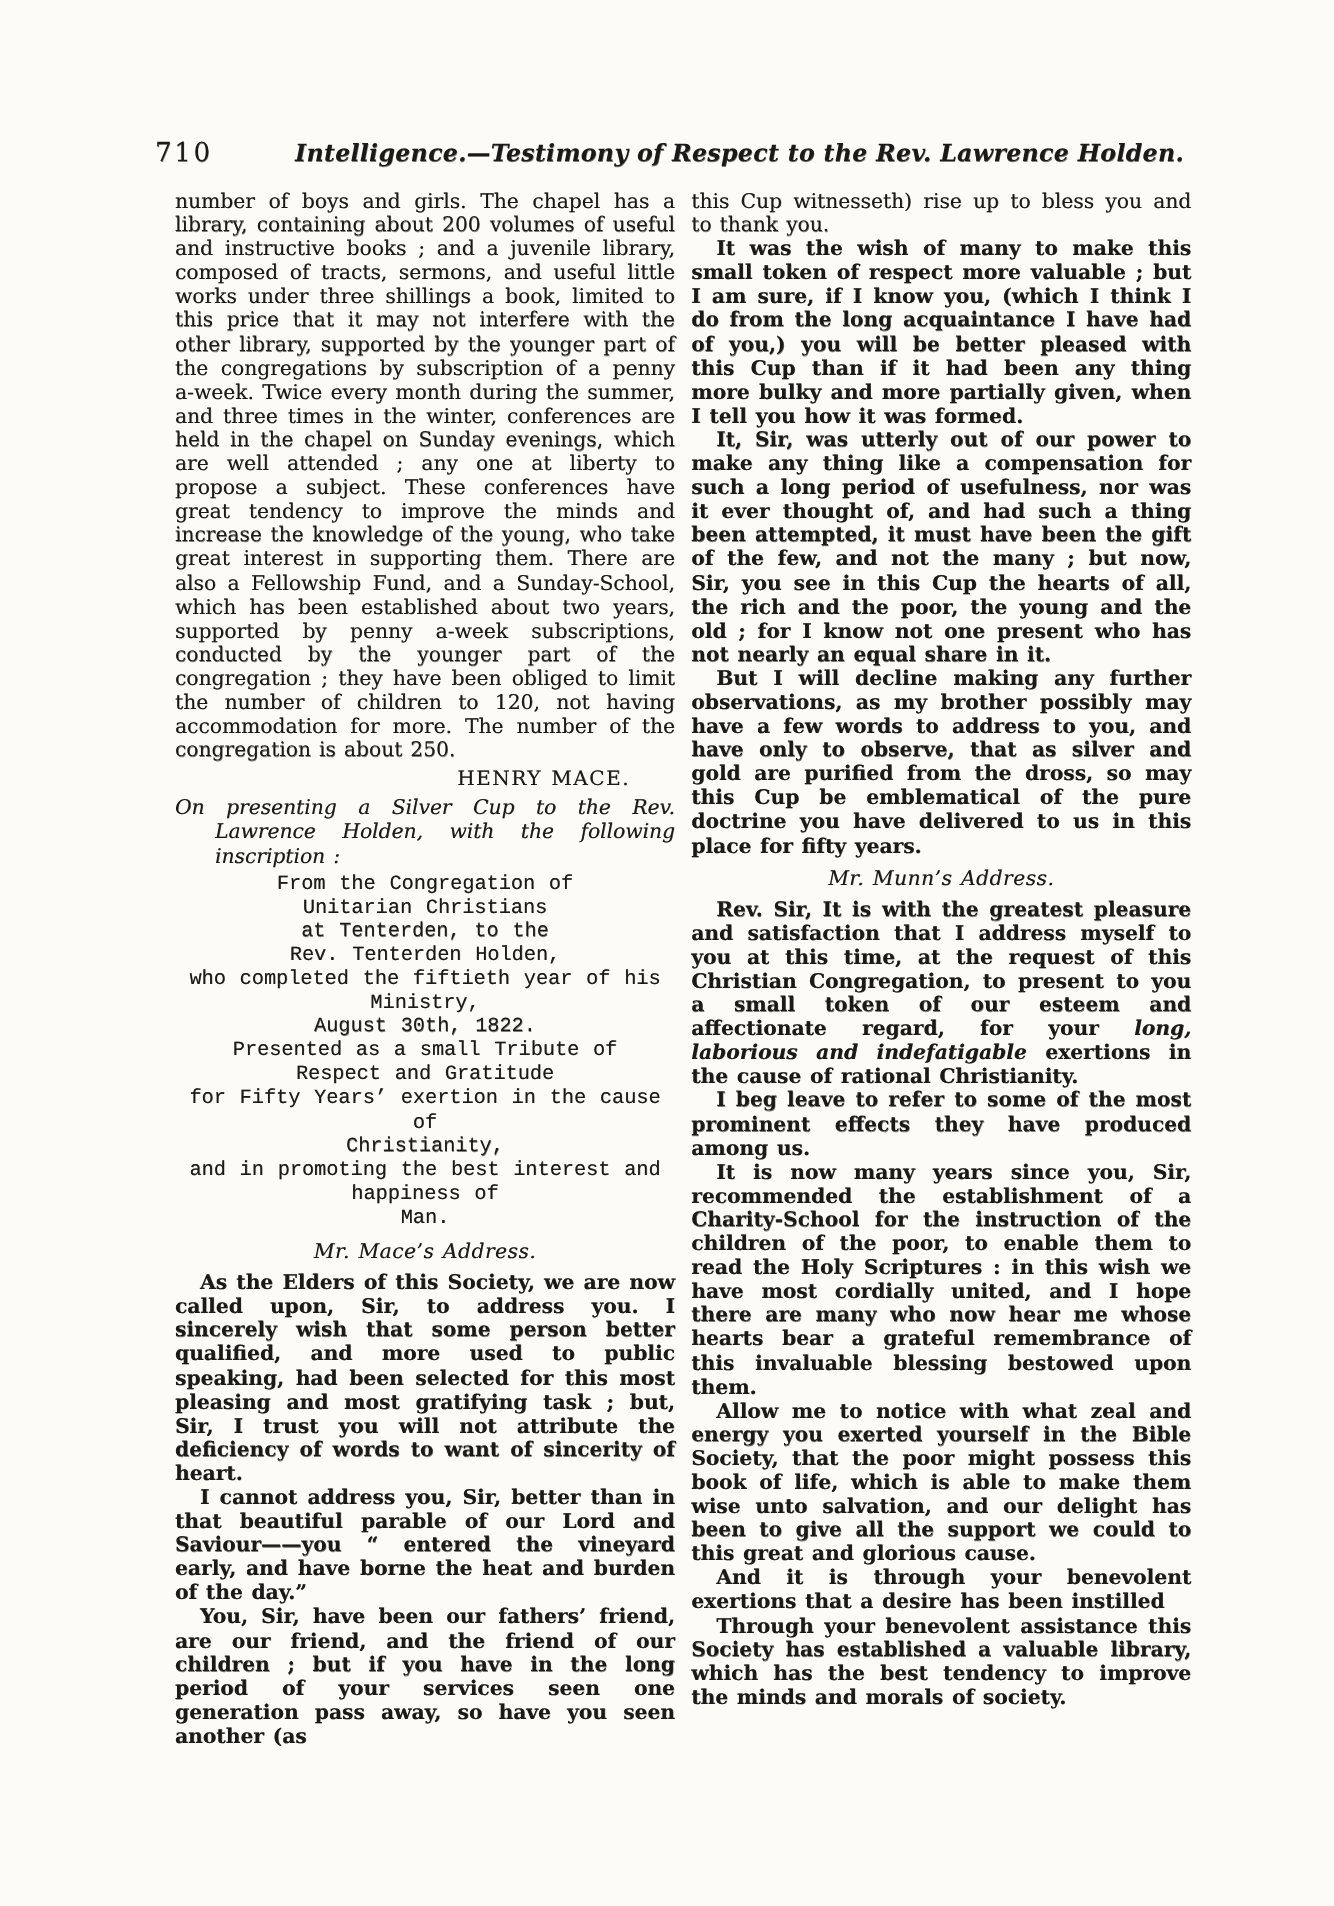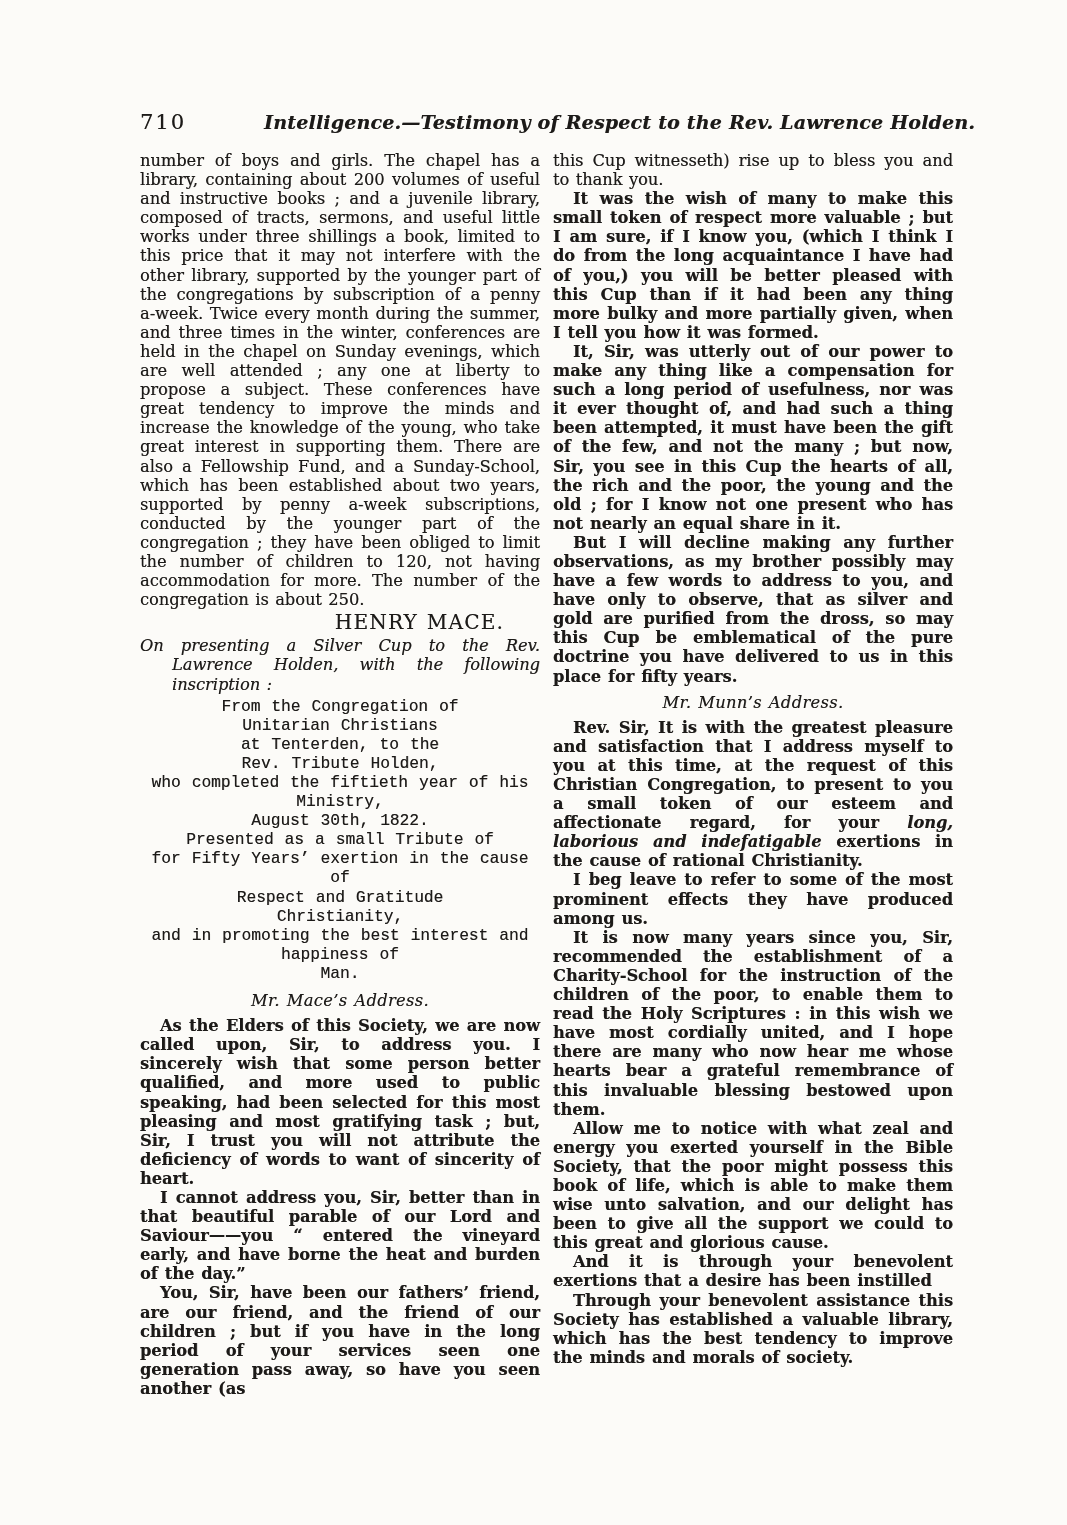--- a/index.html
+++ b/index.html
@@ -17,26 +17,25 @@
     font-family: "DejaVu Serif", "Liberation Serif", serif;
     overflow: hidden;
   }
   
   .page * {
     text-shadow: 0.3px 0.25px 0.25px rgba(25,22,20,0.55);
   }
   .page-header {
     position: absolute;
     top: 110px;
-    left: 140px;
+    left: 124px;
     right: 110px;
     display: flex;
     align-items: baseline;
     white-space: nowrap;
-    gap: 12px;
   }
   .page-number {
     font-size: 21px;
     letter-spacing: 2px;
   }
   .running-title {
     font-style: italic;
     font-weight: bold;
     font-size: 19px;
     margin-left: 66px;
@@ -60,21 +59,21 @@
   }
   .col p { margin: 0; }
   p.indent { text-indent: 20px; font-weight: bold; }
   p.noindent { text-indent: 0; }
   .signature {
     text-align: right;
     padding-right: 36px;
     margin-top: 4px !important;
     margin-bottom: 4px !important;
     letter-spacing: 1.2px;
-    font-size: 20px;
+    font-size: 16px;
   }
   .subheading {
     font-style: italic;
     padding-left: 32px;
     text-indent: -32px;
     margin-top: 2px !important;
     margin-bottom: 4px !important;
   }
   .inscription {
     text-align: center;
@@ -104,27 +103,27 @@
   <div class="columns">
 
     <div class="col">
       <p class="noindent">number of boys and girls. The chapel has a library, containing about 200 volumes of useful and instructive books ; and a juvenile library, composed of tracts, sermons, and useful little works under three shillings a book, limited to this price that it may not interfere with the other library, supported by the younger part of the congregations by subscription of a penny a-week. Twice every month during the summer, and three times in the winter, conferences are held in the chapel on Sunday evenings, which are well attended ; any one at liberty to propose a subject. These conferences have great tendency to improve the minds and increase the knowledge of the young, who take great interest in supporting them. There are also a Fellowship Fund, and a Sunday-School, which has been established about two years, supported by penny a-week subscriptions, conducted by the younger part of the congregation ; they have been obliged to limit the number of children to 120, not having accommodation for more. The number of the congregation is about 250.</p>
       <p class="signature">HENRY MACE.</p>
       <p class="subheading">On presenting a Silver Cup to the Rev. Lawrence Holden, with the following inscription :</p>
       <div class="inscription">
         <div>From the Congregation of</div>
         <div>Unitarian Christians</div>
         <div>at Tenterden, to the</div>
-        <div>Rev. Tribute Holden,</div>
+        <div>Rev. Tenterden Holden,</div>
         <div>who completed the fiftieth year of his</div>
         <div>Ministry,</div>
         <div>August 30th, 1822.</div>
         <div>Presented as a small Tribute of</div>
+        <div>Respect and Gratitude</div>
         <div>for Fifty Years’ exertion in the cause of</div>
-        <div>Respect and Gratitude</div>
         <div>Christianity,</div>
         <div>and in promoting the best interest and</div>
         <div>happiness of</div>
         <div>Man.</div>
       </div>
       <p class="section-heading">Mr. Mace’s Address.</p>
       <p class="indent">As the Elders of this Society, we are now called upon, Sir, to address you. I sincerely wish that some person better qualified, and more used to public speaking, had been selected for this most pleasing and most gratifying task ; but, Sir, I trust you will not attribute the deficiency of words to want of sincerity of heart.</p>
       <p class="indent">I cannot address you, Sir, better than in that beautiful parable of our Lord and Saviour——you “ entered the vineyard early, and have borne the heat and burden of the day.”</p>
       <p class="indent">You, Sir, have been our fathers’ friend, are our friend, and the friend of our children ; but if you have in the long period of your services seen one generation pass away, so have you seen another (as</p>
     </div>

